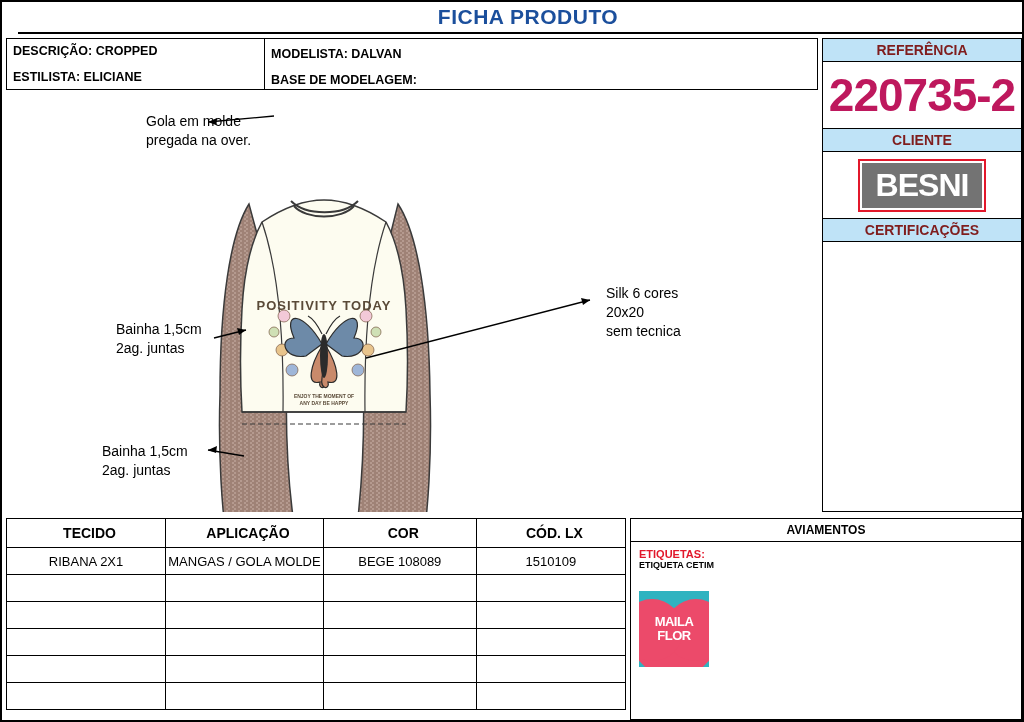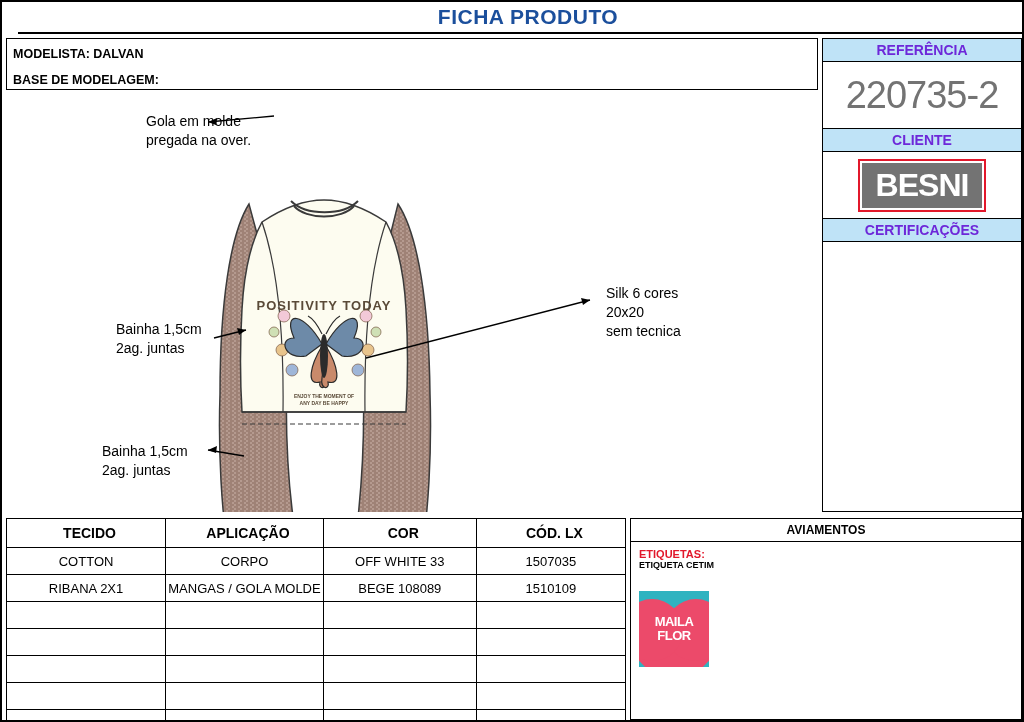--- a/index.html
+++ b/index.html
@@ -22,27 +22,27 @@
   .info-col{display:flex;flex-direction:column;justify-content:center;box-sizing:border-box;}
   .info-col.c1{width:276px;padding-left:6px;}
   .info-col.c2{width:258px;padding-left:6px;}
   .info-col.c3{width:276px;padding-left:6px;margin-top:6px;}
   .info-row{font-size:12.5px;font-weight:bold;color:#000;line-height:26px;white-space:nowrap;}
   
   .rcol{position:absolute;left:820px;top:36px;width:200px;height:474px;
         border:1px solid #000;box-sizing:border-box;}
   .rband{
     background:#bfe3f7;border-bottom:1px solid #000;text-align:center;
-    font-size:14px;font-weight:bold;color:#6d28d9;padding:3px 0;
+    font-size:14px;font-weight:bold;color:#7f1d1d;padding:3px 0;
   }
   .rvalue{
     display:flex;align-items:center;justify-content:center;
     border-bottom:1px solid #000;
   }
-  .ref-num{font-size:38px;font-weight:normal;color:#737373;letter-spacing:-1px;}
+  .ref-num{font-size:46px;font-weight:bold;color:#be185d;letter-spacing:-1px;}
   .besni{
     background:#737373;color:#fff;font-weight:bold;font-size:32px;
     padding:4px 14px;border:2px solid #fff;outline:2px solid #e2182b;
     letter-spacing:-1px;font-family:"Liberation Sans",sans-serif;
   }
   .px-badge{
     width:62px;height:62px;border-radius:50%;background:#f5e73a;
     border:3px solid #000;display:flex;flex-direction:column;
     align-items:center;justify-content:center;position:relative;
   }
@@ -88,20 +88,24 @@
             text-align:center;line-height:14px;letter-spacing:-.5px;}
 </style>
 </head>
 <body>
 
 <div id="sheet">
 
   <div class="hdr-title">FICHA PRODUTO</div>
 
   <div class="info">
+    <div class="info-col c2" style="border-right:1px solid #000;">
+      <div class="info-row">DESCRIÇÃO: CROPPED</div>
+      <div class="info-row">ESTILISTA: ELICIANE</div>
+    </div>
     <div class="info-col c3">
       <div class="info-row">MODELISTA: DALVAN</div>
       <div class="info-row">BASE DE MODELAGEM:</div>
     </div>
   </div>
 
   <div class="rcol">
     <div class="rband">REFERÊNCIA</div>
     <div class="rvalue" style="height:66px;">
       <span class="ref-num">220735-2</span>
@@ -190,26 +194,20 @@
     <thead>
       <tr>
         <th style="width:160px;">TECIDO</th>
         <th style="width:155px;">APLICAÇÃO</th>
         <th style="width:155px;">COR</th>
         <th style="width:150px;">CÓD. LX</th>
       </tr>
     </thead>
     <tbody>
       <tr>
-        <td>COTTON</td>
-        <td>CORPO</td>
-        <td>OFF WHITE 33</td>
-        <td>1507035</td>
-      </tr>
-      <tr>
         <td>RIBANA 2X1</td>
         <td class="small-cell">MANGAS / GOLA MOLDE</td>
         <td>BEGE 108089</td>
         <td>1510109</td>
       </tr>
       <tr>
         <td></td>
         <td></td>
         <td></td>
         <td></td>

